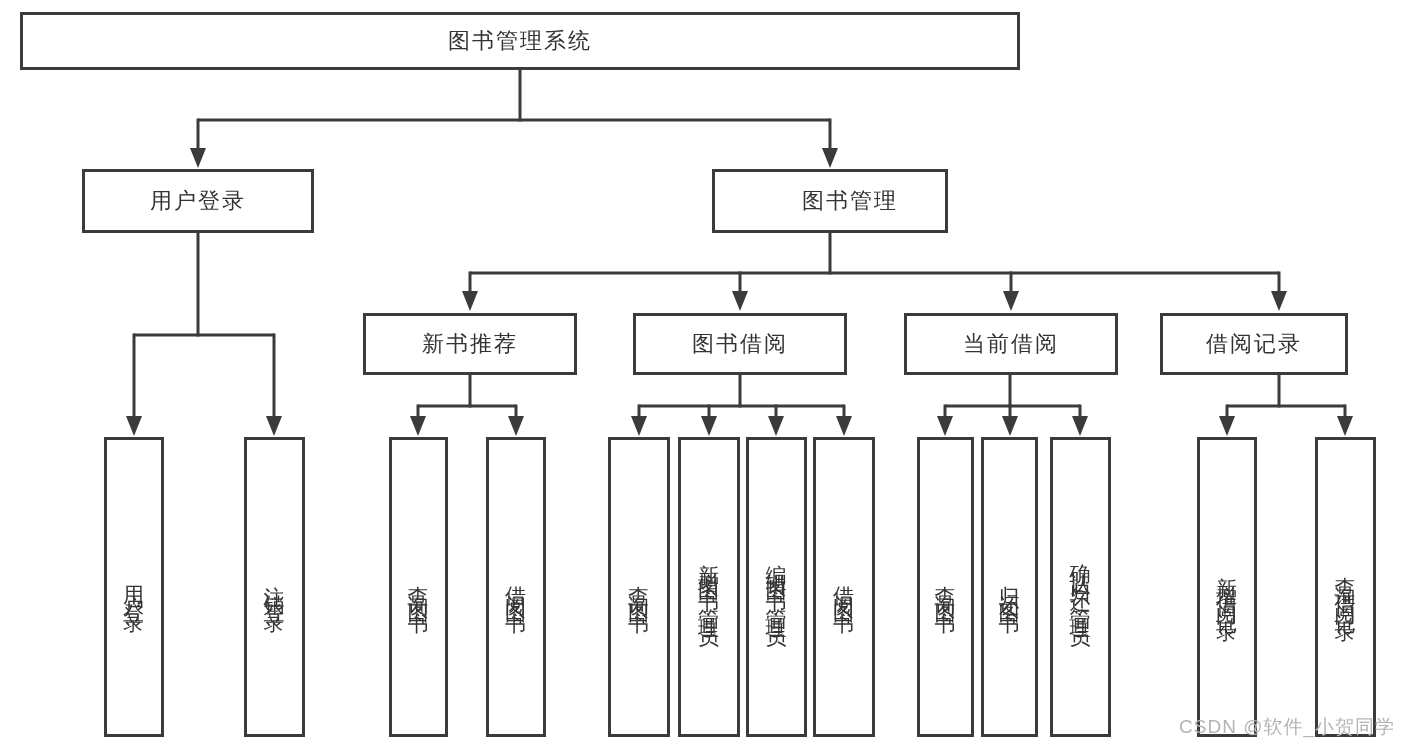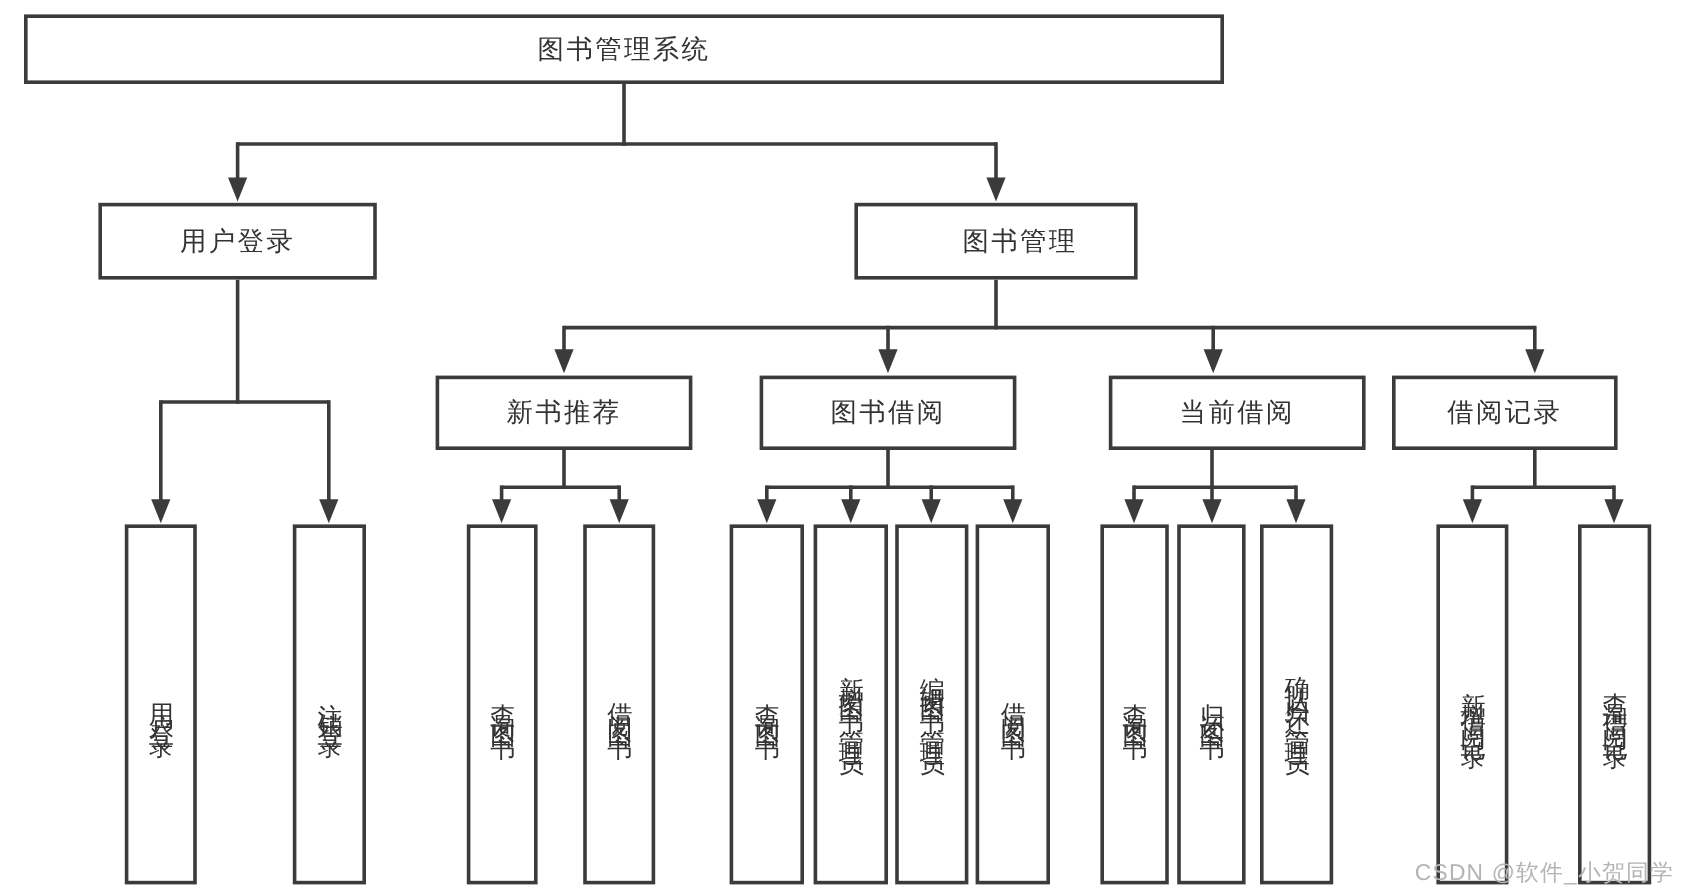--- a/index.html
+++ b/index.html
@@ -128,21 +128,21 @@
     </g>
   </svg>
 
   <div class="node h-node" style="left:20px; top:12px; width:1000px; height:58px;">图书管理系统</div>
 
   <div class="node h-node" style="left:82px; top:169px; width:232px; height:64px;">用户登录</div>
   <div class="node h-node" style="left:712px; top:169px; width:236px; height:64px;padding-left:40px;">图书管理</div>
 
   <div class="node h-node" style="left:633px; top:313px; width:214px; height:62px;">图书借阅</div>
   <div class="node h-node" style="left:363px; top:313px; width:214px; height:62px;">新书推荐</div>
-  <div class="node h-node" style="left:904px; top:313px; width:214px; height:62px;margin-left:20px;">当前借阅</div>
+  <div class="node h-node" style="left:904px; top:313px; width:214px; height:62px;">当前借阅</div>
   <div class="node h-node" style="left:1160px; top:313px; width:188px; height:62px;">借阅记录</div>
 
   <div class="node v-node" style="left:104px; top:437px; width:60px; height:300px;">用户登录</div>
   <div class="node v-node" style="left:244px; top:437px; width:61px; height:300px;">注销登录</div>
 
   <div class="node v-node" style="left:389px; top:437px; width:59px; height:300px;">查询图书</div>
   <div class="node v-node" style="left:486px; top:437px; width:60px; height:300px;">借阅图书</div>
 
   <div class="node v-node" style="left:608px; top:437px; width:62px; height:300px;">查询图书</div>
   <div class="node v-node" style="left:678px; top:437px; width:62px; height:300px;">新增图书（管理员）</div>

